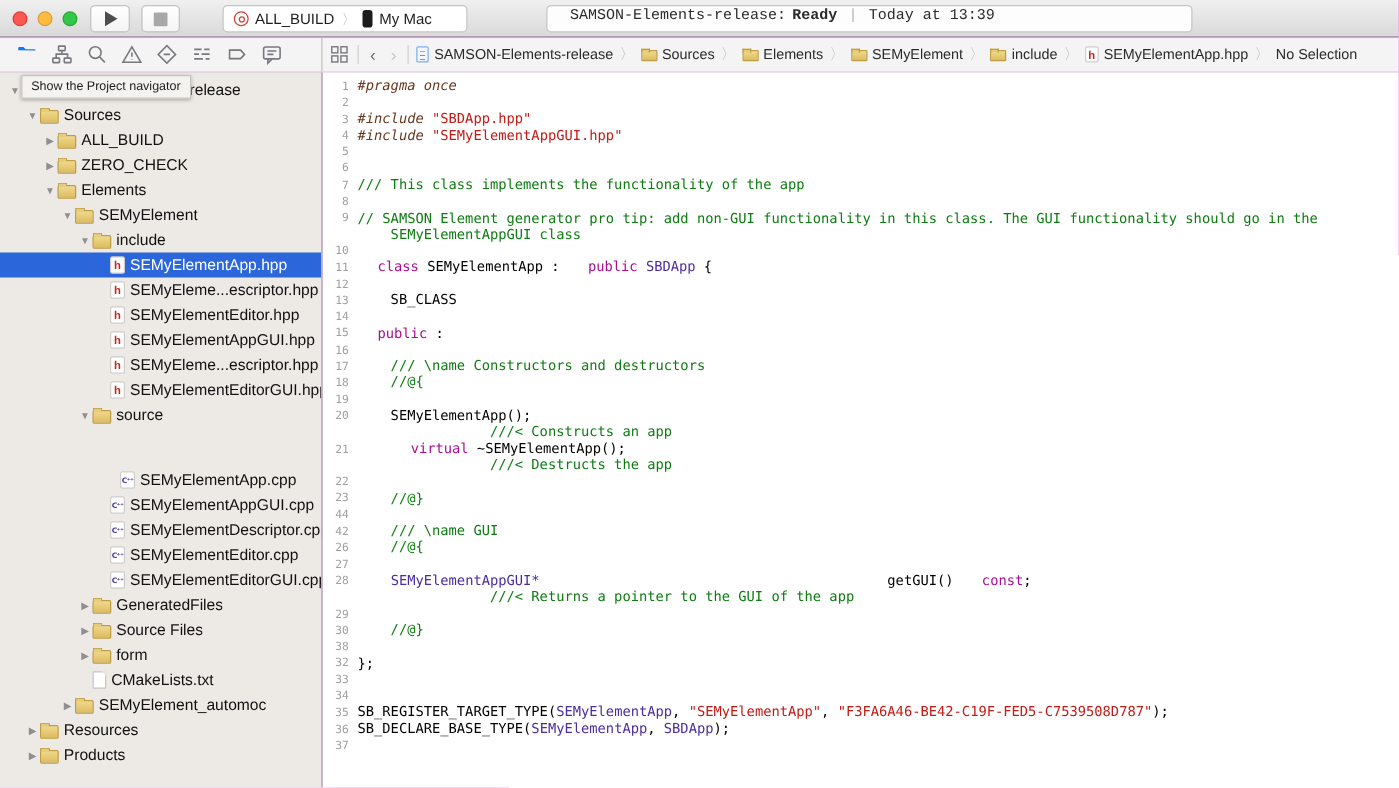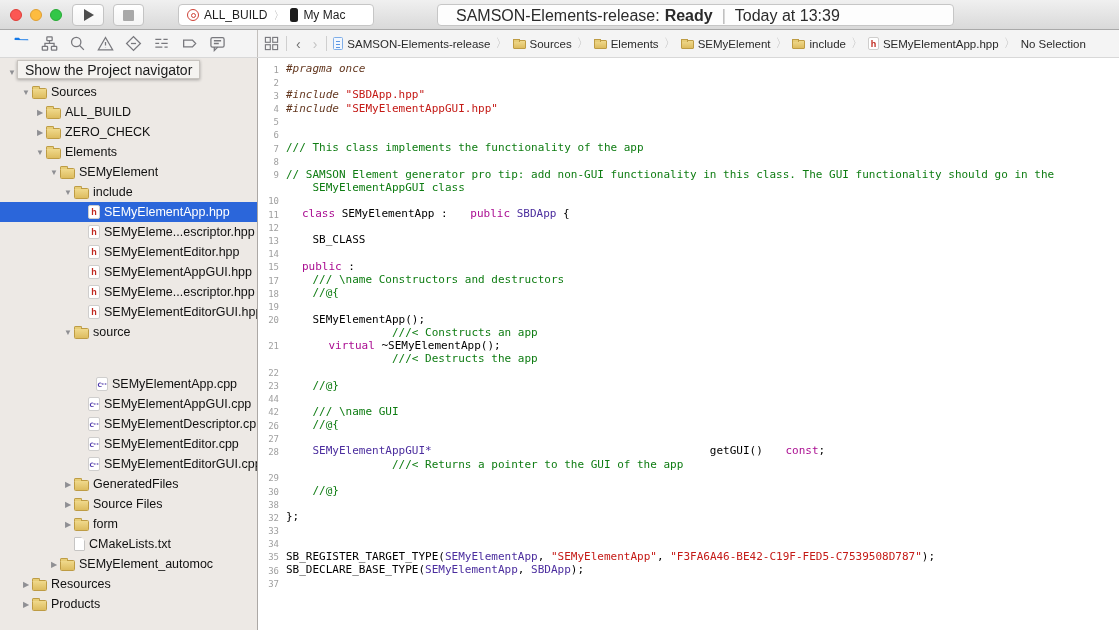--- a/index.html
+++ b/index.html
@@ -25,22 +25,22 @@
   .stop-glyph { width:11px; height:11px; background:#a8a8a8; border-radius:1px; }
   .scheme { position:absolute; left:178px; top:4px; width:196px; height:22px;
             background:#fff; border:1px solid #c6c6c6; border-radius:4px;
             display:flex; align-items:center; gap:5px; padding:0 8px; font-size:12px; color:#1d1d1d; }
   .bullseye { width:12px; height:12px; border:1.5px solid #ce4338; border-radius:50%;
               display:flex; align-items:center; justify-content:center; flex:0 0 auto; }
   .bullseye i { width:5px; height:5px; border:1.5px solid #ce4338; border-radius:50%; display:block; }
   .sch-chev { color:#b2b2b2; font-size:11px; padding:0 1px; }
   .device { width:8px; height:14px; background:#1c1c1c; border-radius:2.5px; flex:0 0 auto; }
   .status { position:absolute; left:437px; top:4px; width:517px; height:22px; background:#fdfdfd;
-            border:1px solid #c6c6c6; border-radius:4px; display:flex; align-items:flex-end;
-            gap:5px; padding:0 18px; font-size:16px; color:#2b2b2b; }
+            border:1px solid #c6c6c6; border-radius:4px; display:flex; align-items:flex-start;
+            gap:5px; padding:0 18px; font-size:12px; color:#2b2b2b;font-family:Liberation Mono, monospace; }
   .status b { font-weight:bold; }
   .st-div { color:#b5b5b5; padding:0 4px; }
 
   
   .subbar { height:28px; display:flex; background:#f4f4f4; border-bottom:1px solid #d8d8d8; }
   .navbar { width:258px; display:flex; align-items:center; gap:11px; padding-left:13px;
             border-right:1px solid #c3c0bd; }
   .nav-ic { width:17px; height:17px; display:flex; align-items:center; justify-content:center; }
   .nav-ic svg { stroke:#78787d; fill:none; stroke-width:1.2; }
   .nav-ic.sel svg { stroke:none; }
@@ -79,21 +79,21 @@
   .fic.cpp { width:12px; height:14px; background:#fff; border:1px solid #cfcecd; border-radius:2px; }
   .fic.cpp::after { content:"C\207A\207A"; font:bold 6px "DejaVu Sans",sans-serif; color:#4c35a8;
                     letter-spacing:-.5px; }
   .fic.doc { width:11px; height:14px; background:#fff; border:1px solid #c6c5c4; border-radius:1px;
              position:relative; }
   .fic.doc::after { content:""; position:absolute; top:-1px; right:-1px; width:0; height:0;
              border-top:4px solid #ede9e5; border-left:4px solid transparent; }
 
   .tooltip { position:absolute; left:17px; top:2px; height:19px; background:#f5f3f0;
              border:1px solid #c8c4bf; box-shadow:0 1px 3px rgba(0,0,0,.3);
-             font-size:14px; color:#1c1c1c; display:flex; align-items:center;
+             font-size:10px; color:#1c1c1c; display:flex; align-items:center;
              padding:0 7px; z-index:5; white-space:nowrap; }
 
   
   .mic { display:inline-flex; flex:0 0 auto; align-items:center; justify-content:center; }
   .mic.folder { width:13px; height:9px; background:linear-gradient(#f0d98c,#ddbc5f);
        border:1px solid #be9c44; border-radius:1px; position:relative; margin-top:2px; }
   .mic.folder::before { content:""; position:absolute; top:-2px; left:-1px; width:5px; height:2px;
        background:#e7cd77; border:1px solid #be9c44; border-bottom:none; }
   .mic.file-blue { width:10px; height:13px; background:#f2f7fe; border:1px solid #7faee8;
        border-radius:1.5px; position:relative; }
@@ -393,20 +393,21 @@
         <div class="cl"><span class="ln">7</span><span class="ct"><span class="c-c">/// This class implements the functionality of the app</span></span></div>
         <div class="cl"><span class="ln">8</span><span class="ct"></span></div>
         <div class="cl"><span class="ln">9</span><span class="ct"><span class="c-c">// SAMSON Element generator pro tip: add non-GUI functionality in this class. The GUI functionality should go in the</span></span></div>
         <div class="cl"><span class="ln"></span><span class="ct"><span class="c-c">    SEMyElementAppGUI class</span></span></div>
         <div class="cl"><span class="ln">10</span><span class="ct"></span></div>
         <div class="cl"><span class="ln">11</span><span class="ct"><span class="c-k">class</span><span> SEMyElementApp : </span><span class="c-k">public</span><span> </span><span class="c-t">SBDApp</span><span> {</span></span></div>
         <div class="cl"><span class="ln">12</span><span class="ct"></span></div>
         <div class="cl"><span class="ln">13</span><span class="ct"><span>    SB_CLASS</span></span></div>
         <div class="cl"><span class="ln">14</span><span class="ct"></span></div>
         <div class="cl"><span class="ln">15</span><span class="ct"><span class="c-k">public</span><span> :</span></span></div>
+        <div class="cl"><span class="ln">16</span><span class="ct"></span></div>
         <div class="cl"><span class="ln">17</span><span class="ct"><span class="c-c">    /// \name Constructors and destructors</span></span></div>
         <div class="cl"><span class="ln">18</span><span class="ct"><span class="c-c">    //@{</span></span></div>
         <div class="cl"><span class="ln">19</span><span class="ct"></span></div>
         <div class="cl"><span class="ln">20</span><span class="ct"><span>    SEMyElementApp();</span></span></div>
         <div class="cl"><span class="ln"></span><span class="ct"><span class="c-c">                ///&lt; Constructs an app</span></span></div>
         <div class="cl"><span class="ln">21</span><span class="ct"><span>    </span><span class="c-k">virtual</span><span> ~SEMyElementApp();</span></span></div>
         <div class="cl"><span class="ln"></span><span class="ct"><span class="c-c">                ///&lt; Destructs the app</span></span></div>
         <div class="cl"><span class="ln">22</span><span class="ct"></span></div>
         <div class="cl"><span class="ln">23</span><span class="ct"><span class="c-c">    //@}</span></span></div>
         <div class="cl"><span class="ln">44</span><span class="ct"></span></div>

